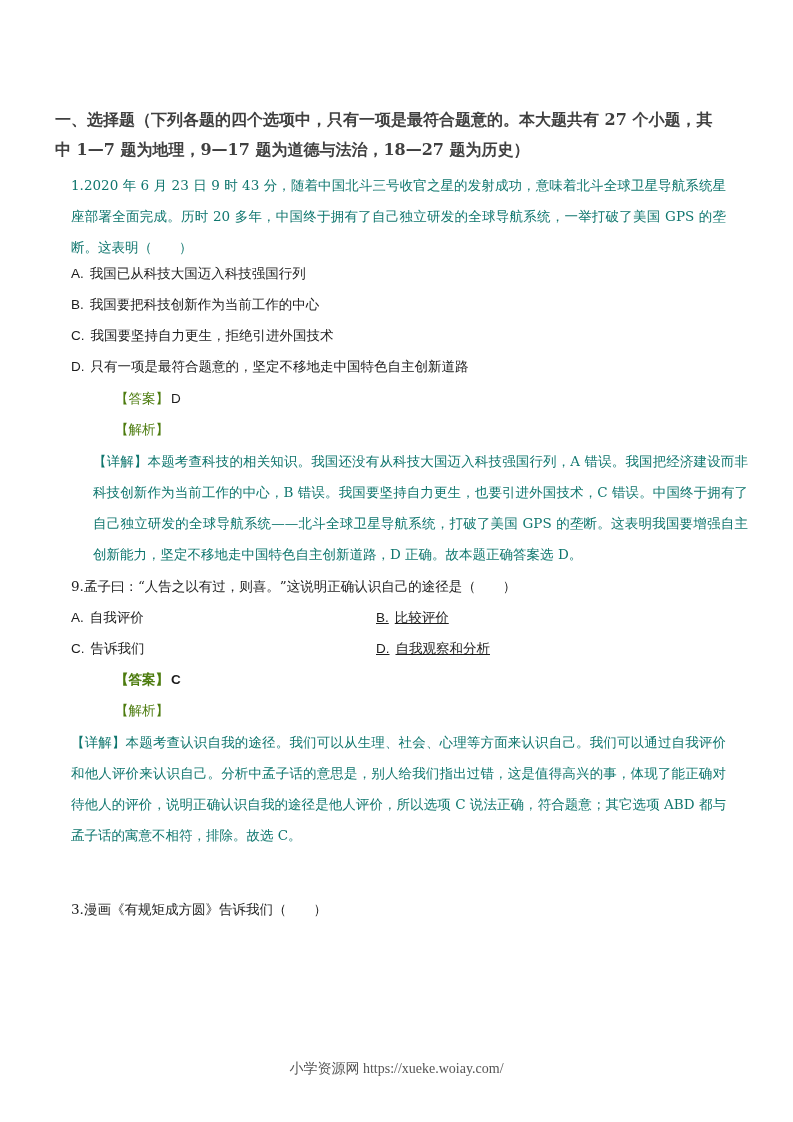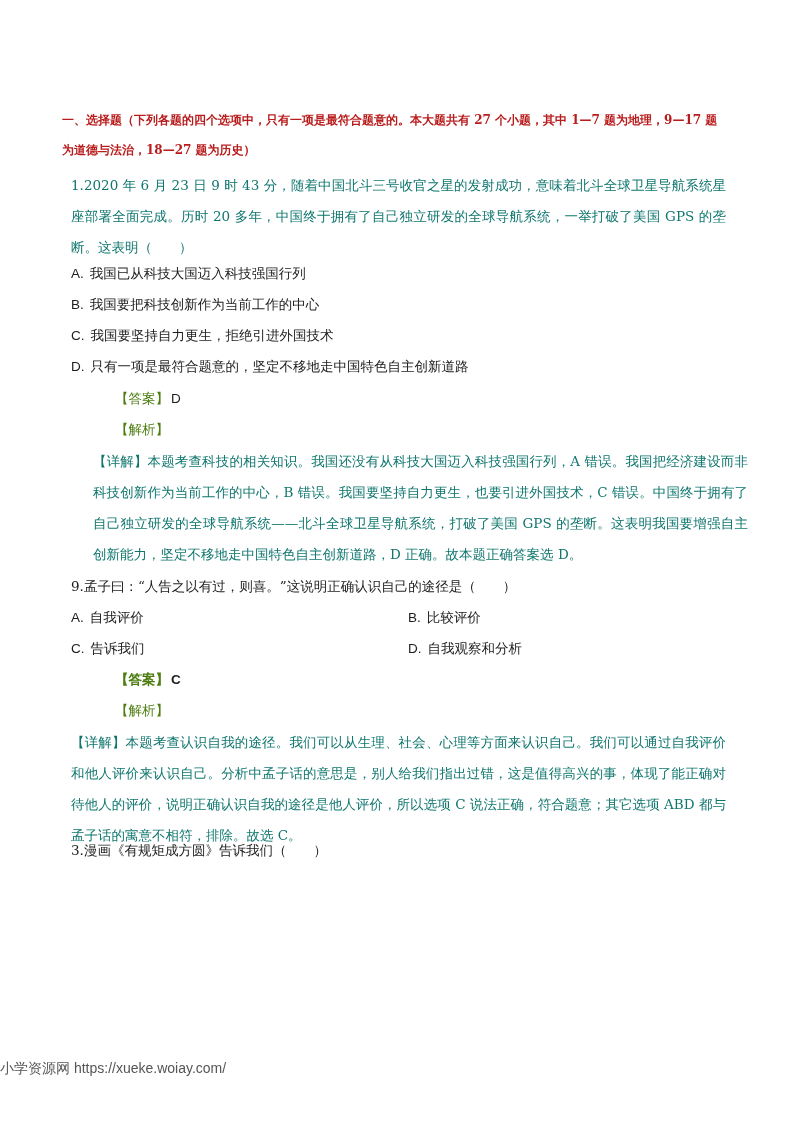--- a/index.html
+++ b/index.html
@@ -27,27 +27,27 @@
       width: 793px;
       top: 64px;
       text-align: center;
       font-size: 21px;
       font-weight: bold;
       letter-spacing: 0.5px;
       color: #111;
     }
     .section-head {
       position: absolute;
-      left: 62px;
+      left: 55px;
       width: 660px;
       top: 105px;
-      font-size: 12px;
+      font-size: 16px;
       font-weight: bold;
       line-height: 30px;
-      color: #b91c1c;
+      color: #404040;
     }
     .line {
       position: absolute;
       left: 71px;
       font-size: 13.5px;
       line-height: 20px;
       white-space: nowrap;
       color: #1c1c1c;
     }
     .para {
@@ -67,28 +67,30 @@
       color: #4d7c0f;
       margin-left: 44px;
     }
     .tag-val {
       font-family: "Liberation Sans", sans-serif;
       color: #1c1c1c;
       margin-left: 2px;
     }
     .col2 {
       position: absolute;
-      left: 408px;
+      left: 376px;
+      text-decoration: underline;
     }
     .footer {
       position: absolute;
       left: 0;
       width: 793px;
       top: 1060px;
-      font-family: Liberation Sans, sans-serif;
+      text-align: center;
+      font-family: Liberation Serif, serif;
       font-size: 14px;
       color: #555;
     }
   </style>
 </head>
 <body>
 
 <div class="page">
 
 
@@ -146,17 +148,17 @@
     <div class="line" style="top:700px;">
       <span class="tag">【解析】</span>
     </div>
 
     <div class="para" style="top:727px;">
       <span>【详解】</span><span>本题考查认识自我的途径。我们可以从生理、社会、心理等方面来认识自己。我们可以通过自我评价和他人评价来认识自己。分析中孟子话的意思是，别人给我们指出过错，这是值得高兴的事，体现了能正确对待他人的评价，说明正确认识自我的途径是他人评价，所以选项 C 说法正确，符合题意；其它选项 ABD 都与孟子话的寓意不相符，排除。故选 C。</span>
     </div>
   </div>
 
   <div>
-    <div class="line" style="top:840px;text-align:right;">3.漫画《有规矩成方圆》告诉我们（　　）</div>
+    <div class="line" style="top:899px;text-align:right;">3.漫画《有规矩成方圆》告诉我们（　　）</div>
   </div>
 
   <div class="footer">小学资源网 https://xueke.woiay.com/</div>
 </div>
 
 </body></html>

